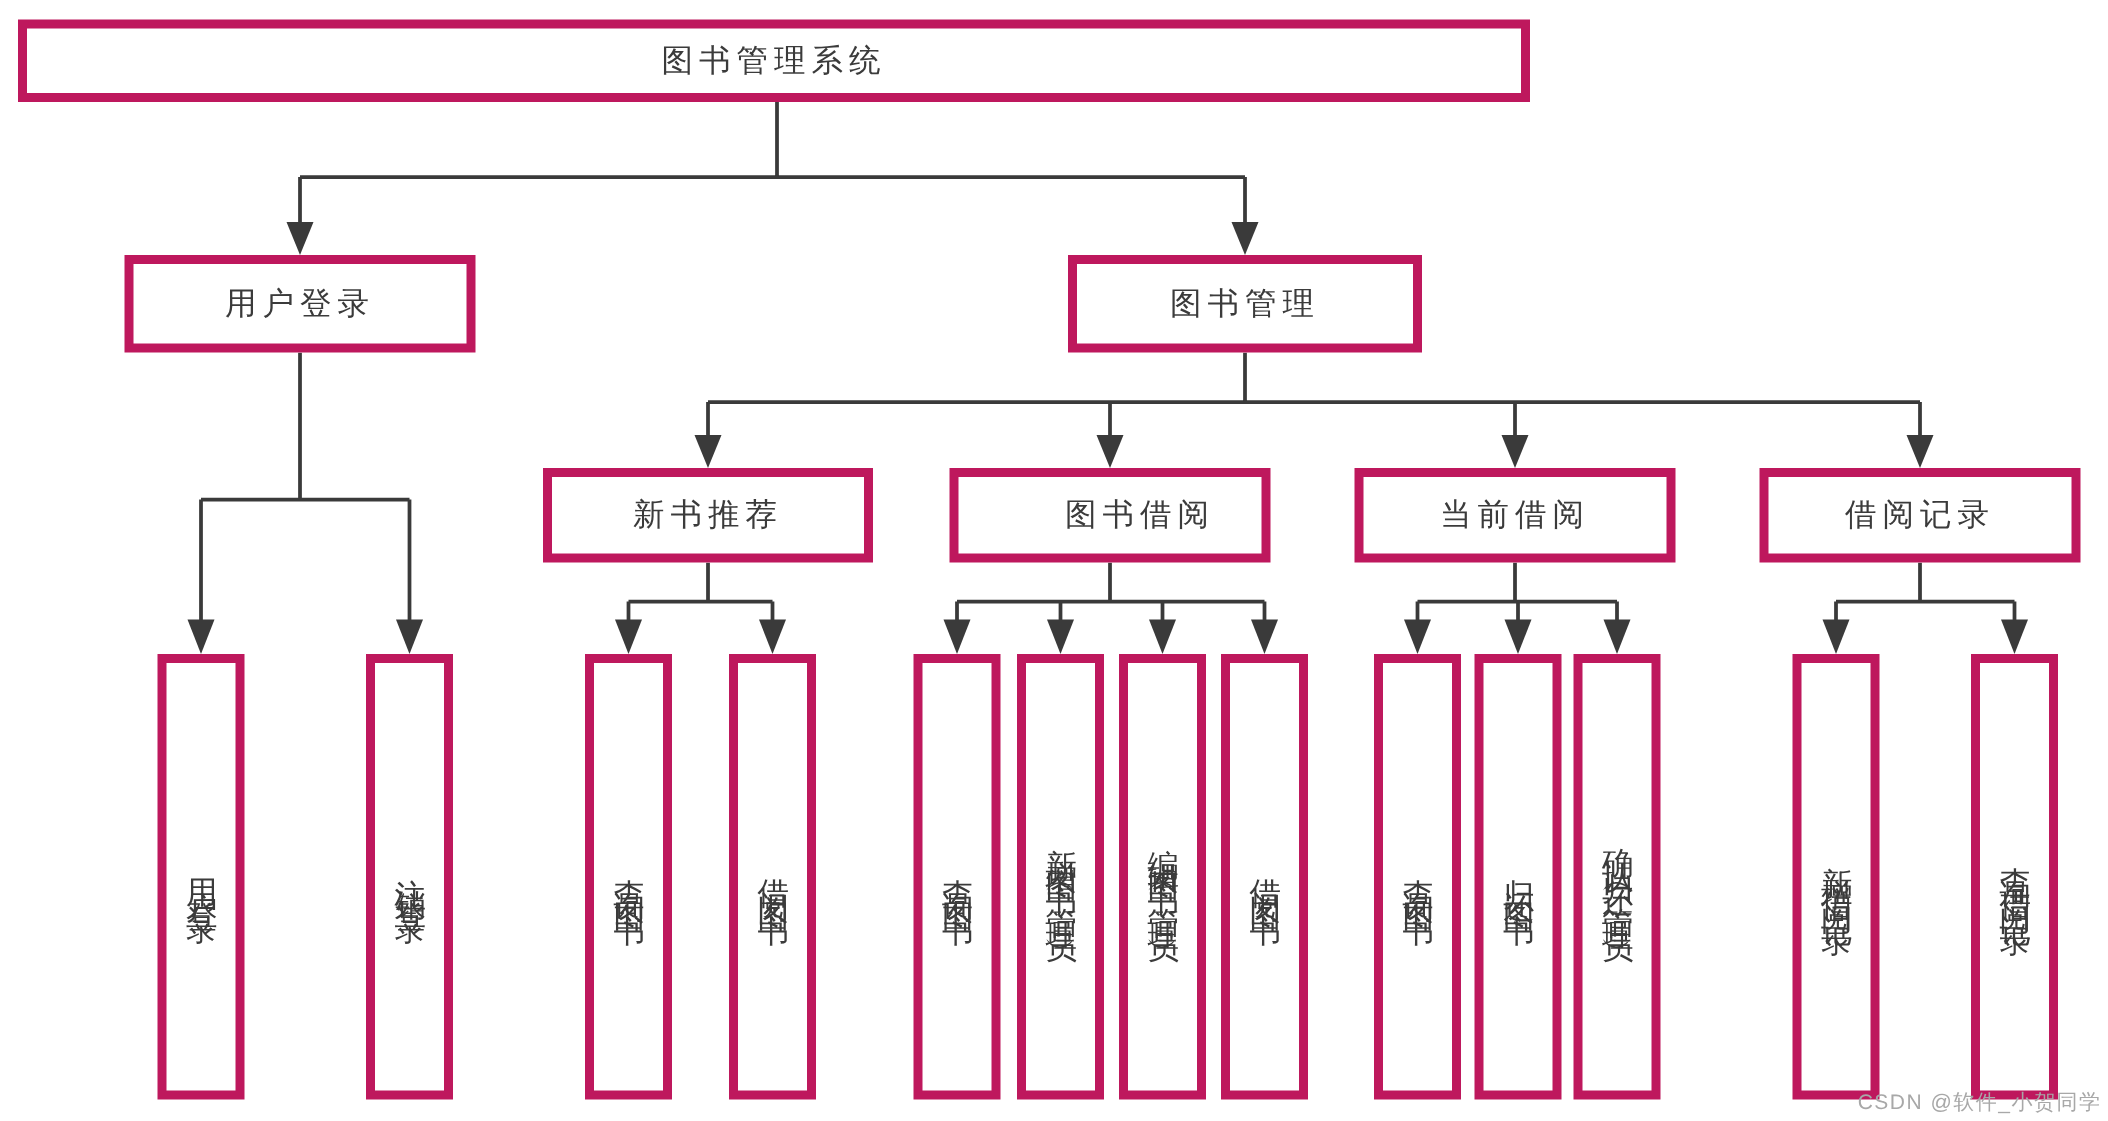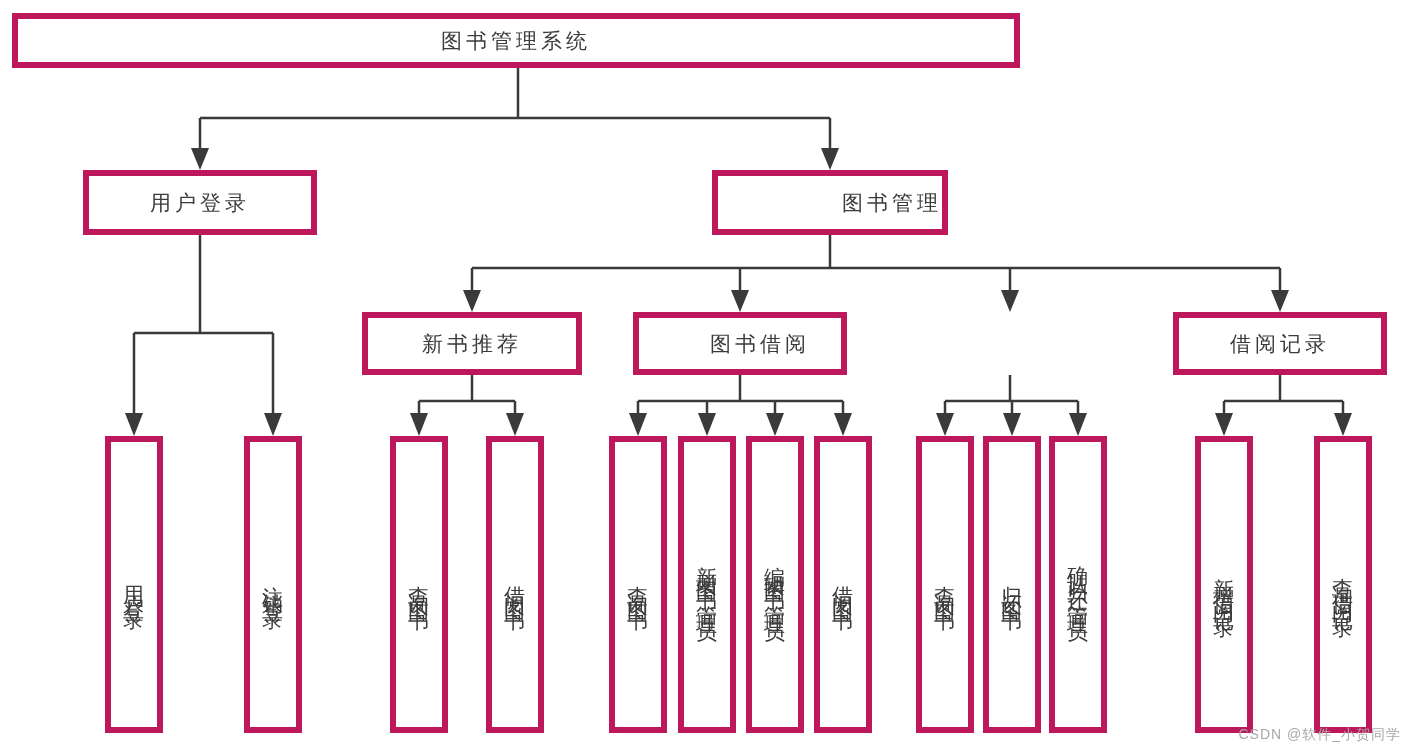--- a/index.html
+++ b/index.html
@@ -38,21 +38,21 @@
     text-orientation: mixed;
     font-size: 21px;
     letter-spacing: 8px;
     color: #3b3b3b;
     white-space: nowrap;
     line-height: 1;
   }
   
   .root   { left: 12px;   top: 13px;  width: 1008px; height: 55px; }
   .r2a    { left: 83px;   top: 170px; width: 234px;  height: 65px; }
-  .r2b    { left: 712px;  top: 170px; width: 236px;  height: 65px; justify-content: flex-end; }
+  .r2b    { left: 712px;  top: 170px; width: 236px;  height: 65px; }
   .r3a    { left: 362px;  top: 312px; width: 220px;  height: 63px; }
   .r3b    { left: 633px;  top: 312px; width: 214px;  height: 63px; padding-left: 40px; }
   .r3c    { left: 903px;  top: 312px; width: 214px;  height: 63px; }
   .r3d    { left: 1173px; top: 312px; width: 214px;  height: 63px; }
   .leaf   { top: 436px; width: 58px; height: 297px; }
   .l-login1   { left: 105px; }
   .l-login2   { left: 244px; }
   .l-nb1      { left: 390px; }
   .l-nb2      { left: 486px; }
   .l-bw1      { left: 609px; }
@@ -137,20 +137,23 @@
   <div class="node r2b">
     <span class="h-label">图书管理</span>
   </div>
 
   <div class="node r3a">
     <span class="h-label">新书推荐</span>
   </div>
   <div class="node r3b">
     <span class="h-label">图书借阅</span>
   </div>
+  <div class="node r3c">
+    <span class="h-label">当前借阅</span>
+  </div>
   <div class="node r3d">
     <span class="h-label">借阅记录</span>
   </div>
 
   <div class="node leaf l-login1">
     <span class="v-label">用户登录</span>
   </div>
   <div class="node leaf l-login2">
     <span class="v-label">注销登录</span>
   </div>

